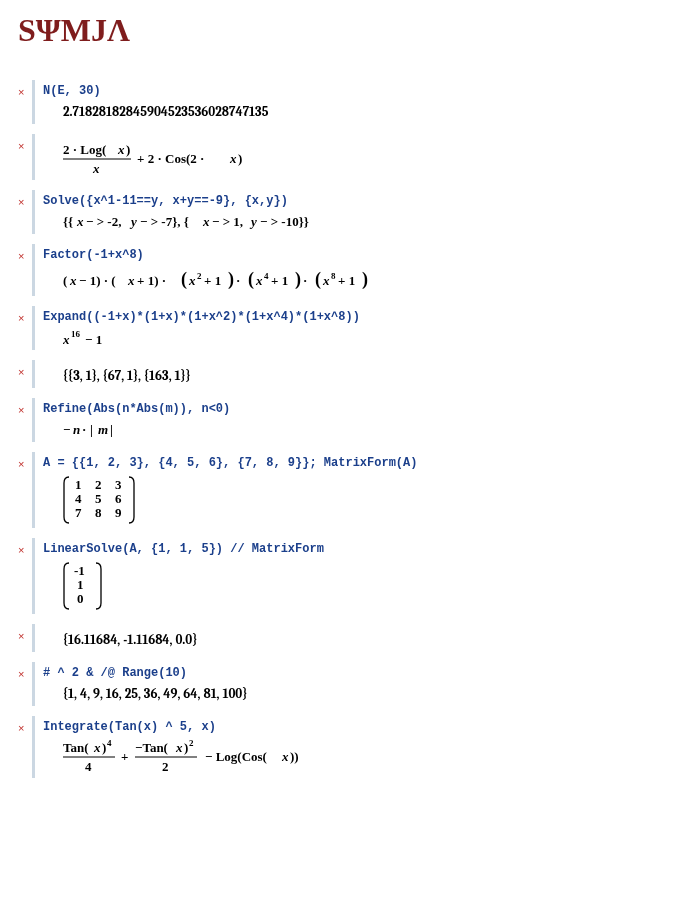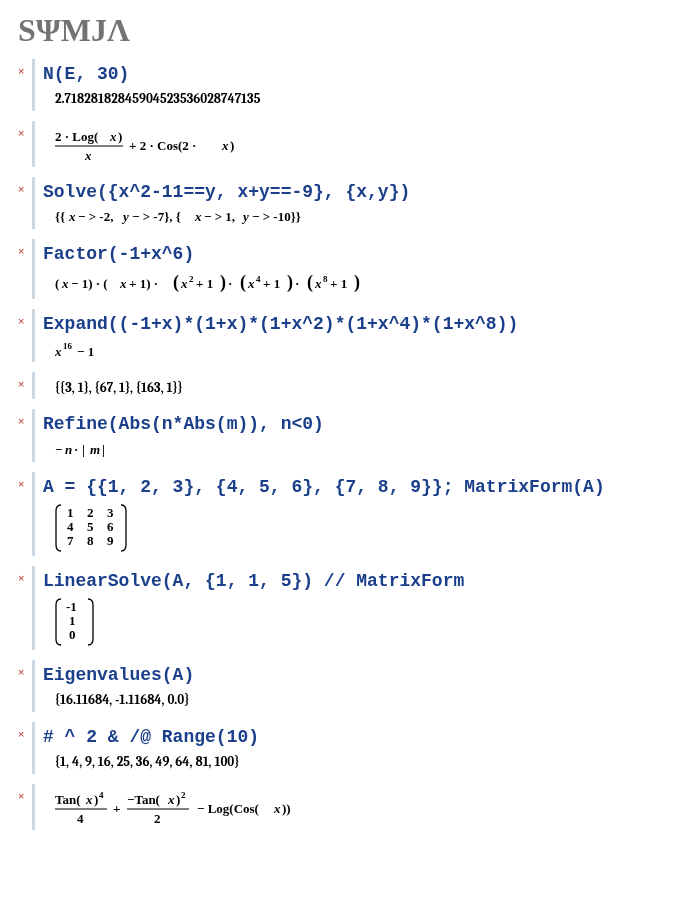--- a/index.html
+++ b/index.html
@@ -7,22 +7,22 @@
     background: #ffffff;
     font-family: 'Courier New', monospace;
     width: 697px;
     padding: 12px 18px;
   }
   .logo {
     font-family: Georgia, 'Times New Roman', serif;
     font-size: 32px;
     font-weight: bold;
     letter-spacing: 0px;
-    margin-bottom: 10px;
-    color: #737373;
+    margin-bottom: 31px;
+    color: #7f1d1d;
   }
   .cell {
     display: flex;
     align-items: flex-start;
     margin-bottom: 10px;
   }
   .close {
     font-family: sans-serif;
     font-size: 11px;
     color: #c0302c;
@@ -32,32 +32,32 @@
     cursor: pointer;
     user-select: none;
   }
   .body {
     border-left: 3px solid #cbd7e2;
     padding: 3px 0 3px 8px;
     flex: 1;
   }
   .input {
     font-family: 'Courier New', monospace;
-    font-size: 18px;
+    font-size: 12px;
     font-weight: bold;
     color: #1b3f8b;
     white-space: pre;
     line-height: 1.35;
   }
   .output {
     font-family: Georgia, Cambria, 'Times New Roman', serif;
     font-size: 13px;
     font-weight: bold;
     color: #000;
-    margin-left: 12px;
+    margin-left: 20px;
     margin-top: 4px;
     line-height: 1.35;
   }
   .output svg { display: block; }
 </style>
 </head>
 <body>
 
 <div class="logo">SΨMJΛ</div>
 
@@ -84,42 +84,42 @@
               <text x="167" y="22">x</text>
               <text x="175" y="22" font-style="normal">)</text>
   </g>
 </svg>
         </div>
       </div>
     </div>
     <div class="cell">
       <div class="close">×</div>
       <div class="body">
-        <div class="input">Solve({x^2-11==y, x+y==-9}, {x,y})</div>
+        <div class="input">Solve({x^1-11==y, x+y==-9}, {x,y})</div>
         <div class="output">
           <svg width="330" height="18" viewBox="0 0 330 18">
   <g font-family="Georgia,serif" font-size="13" font-weight="bold" fill="#000">
     <text x="0" y="13">{{</text>
     <text x="14" y="13" font-style="italic">x</text>
     <text x="23" y="13">− &gt; -2,</text>
     <text x="68" y="13" font-style="italic">y</text>
     <text x="77" y="13">− &gt; -7}, {</text>
     <text x="140" y="13" font-style="italic">x</text>
     <text x="149" y="13">− &gt; 1,</text>
     <text x="188" y="13" font-style="italic">y</text>
     <text x="197" y="13">− &gt; -10}}</text>
   </g>
 </svg>
         </div>
       </div>
     </div>
     <div class="cell">
       <div class="close">×</div>
       <div class="body">
-        <div class="input">Factor(-1+x^6)</div>
+        <div class="input">Factor(-1+x^8)</div>
         <div class="output">
           <svg width="400" height="26" viewBox="0 0 400 26">
   <g font-family="Georgia,serif" font-size="13" font-weight="bold" fill="#000">
     <text x="0" y="18">(</text>
               <text x="7" y="18" font-style="italic">x</text>
               <text x="16" y="18"> − 1) · (</text>
               <text x="65" y="18" font-style="italic">x</text>
               <text x="74" y="18"> + 1) · </text>
     <text x="118" y="18" font-size="18">(</text>
               <text x="126" y="18" font-style="italic">x</text>
@@ -218,34 +218,34 @@
     <text x="14" y="28">1</text>
     <text x="14" y="42">0</text>
   </g>
 </svg>
         </div>
       </div>
     </div>
     <div class="cell">
       <div class="close">×</div>
       <div class="body">
-        <div class="input">Eigenvalues(A)</div>
         <div class="output">{16.11684, -1.11684, 0.0}</div>
       </div>
     </div>
     <div class="cell">
       <div class="close">×</div>
       <div class="body">
         <div class="input"># ^ 2 &amp; /@ Range(10)</div>
         <div class="output">{1, 4, 9, 16, 25, 36, 49, 64, 81, 100}</div>
       </div>
     </div>
     <div class="cell">
       <div class="close">×</div>
       <div class="body">
+        <div class="input">Integrate(Tan(x) ^ 5, x)</div>
         <div class="output">
           <svg width="300" height="36" viewBox="0 0 300 36">
   <g font-family="Georgia,serif" font-size="13" font-weight="bold" fill="#000">
     <text x="0" y="13" font-style="normal">Tan(</text>
               <text x="31" y="13" font-style="italic">x</text>
               <text x="39" y="13" font-style="normal">)</text>
               <text x="44" y="7" font-size="9">4</text>
     <line x1="0" y1="18" x2="52" y2="18" stroke="#000" stroke-width="1"></line>
     <text x="22" y="32">4</text>
     <text x="58" y="22">+</text>

